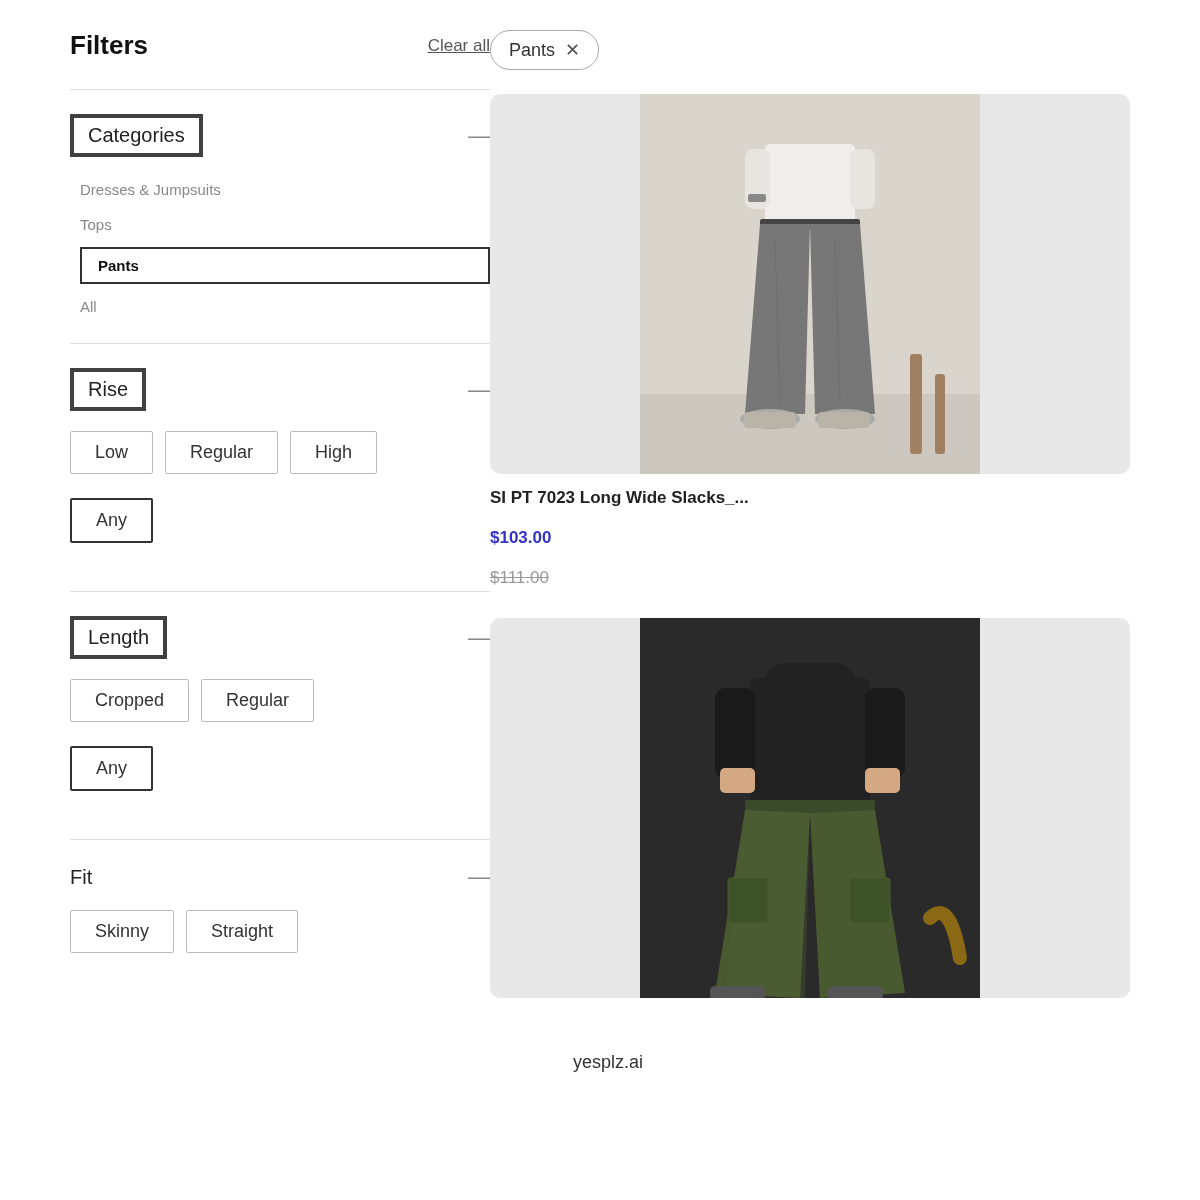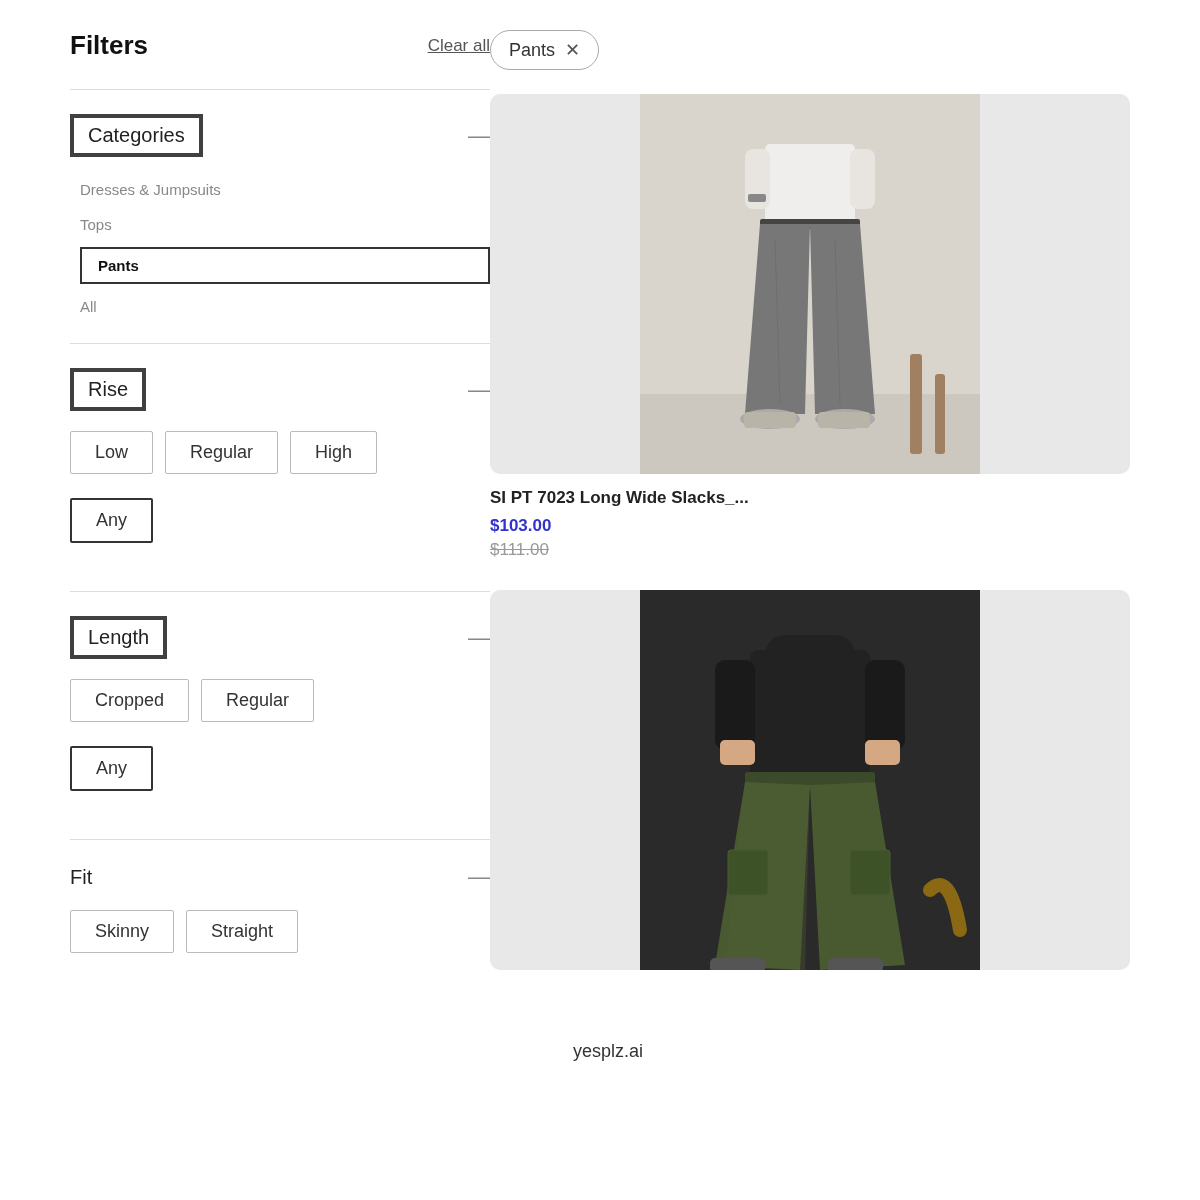--- a/index.html
+++ b/index.html
@@ -172,28 +172,28 @@
       margin-bottom: 14px;
       display: flex;
       align-items: center;
       justify-content: center;
     }
 
     .product-name {
       font-size: 17px;
       font-weight: 600;
       color: #222;
-      margin-bottom: 8px;
+      margin-bottom: 20px;
     }
 
     .product-price-sale {
       font-size: 17px;
       font-weight: 700;
       color: #3333cc;
-      margin-bottom: 4px;
+      margin-bottom: 20px;
     }
 
     .product-price-original {
       font-size: 17px;
       color: #999;
       text-decoration: line-through;
     }
 
     .footer-brand {
       text-align: center;

